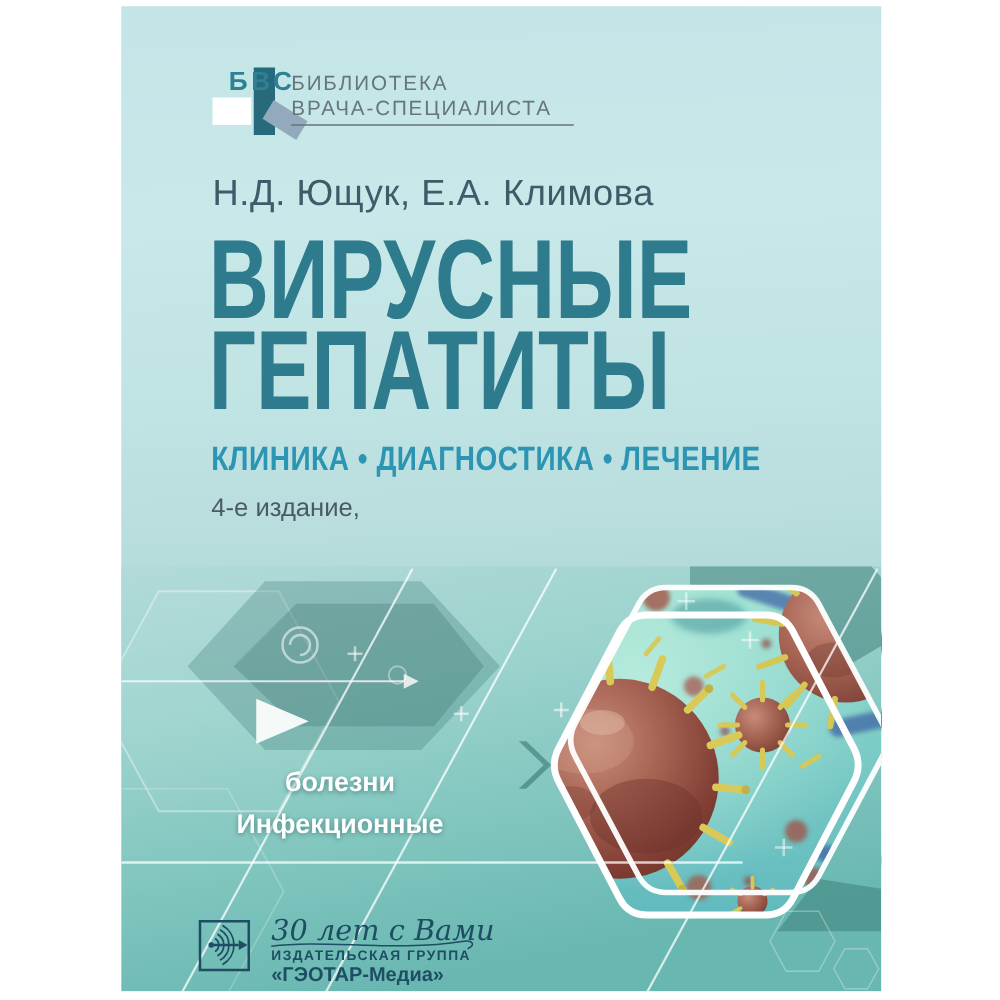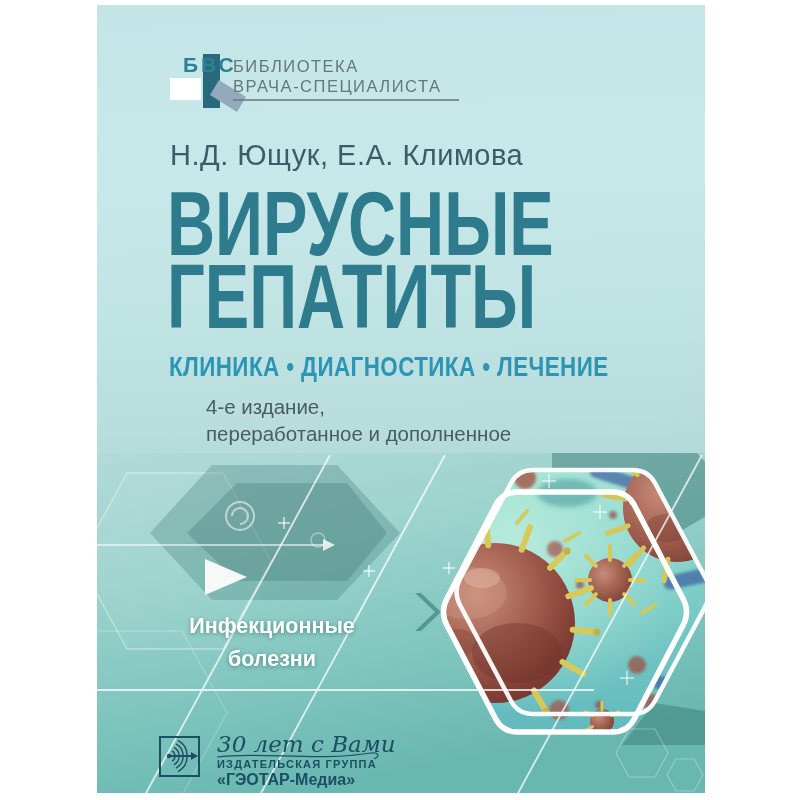--- a/index.html
+++ b/index.html
@@ -6,21 +6,21 @@
   #canvas{position:relative;width:800px;height:800px;background:#ffffff;overflow:hidden;
           font-family:"Liberation Sans",sans-serif;}
   .cover{position:absolute;left:97px;top:5px;width:608px;height:788px;overflow:hidden;
          background:linear-gradient(178deg,#c4e5e7 0%,#c8e8e9 22%,#c0e3e4 40%,#b9dedd 52%,#b2dad8 58%);}
   .abs{position:absolute;}
   .authors{left:73px;top:134px;font-size:29px;letter-spacing:.5px;color:#3d5c6a;}
   .title{left:70px;top:183px;font-size:90px;line-height:73px;font-weight:bold;color:#2d7b8c;
          transform:scaleX(.74);transform-origin:left top;white-space:nowrap;}
   .subtitle{left:72px;top:347px;font-size:27px;font-weight:bold;color:#2b95b3;
             transform:scaleX(.83);transform-origin:left top;white-space:nowrap;letter-spacing:.5px;}
-  .edition{left:72px;top:388px;font-size:20.5px;line-height:27px;color:#4a5b63;margin-left:37px;}
+  .edition{left:72px;top:388px;font-size:20.5px;line-height:27px;color:#4a5b63;}
   .series-badge{left:55px;top:605px;width:240px;text-align:center;font-size:21.5px;line-height:33px;
                 font-weight:bold;color:#ffffff;text-shadow:0 1px 4px rgba(0,60,60,.45);}
   svg text{font-family:"Liberation Sans",sans-serif;}
   svg text.script{font-family:"DejaVu Serif",serif;font-style:italic;}
 </style>
 </head>
 <body>
 
 <div id="canvas">
   <div class="cover">
@@ -41,21 +41,20 @@
 
     <div class="abs title">
       <div>ВИРУСНЫЕ</div>
       <div>ГЕПАТИТЫ</div>
     </div>
 
     <div class="abs subtitle">КЛИНИКА • ДИАГНОСТИКА • ЛЕЧЕНИЕ</div>
 
     <div class="abs edition">
       <div>4-е издание,</div>
-      <div>переработанное и дополненное</div>
     </div>
 
     <svg class="abs" style="left:0;top:448px;" width="608" height="340" viewBox="0 0 608 340">
       <defs>
         <linearGradient id="bgGrad" x1="0" y1="0" x2="0.35" y2="1">
           <stop offset="0" stop-color="#b2dad8"></stop>
           <stop offset="0.35" stop-color="#9cd3cd"></stop>
           <stop offset="0.7" stop-color="#7fc5be"></stop>
           <stop offset="1" stop-color="#69b7b1"></stop>
         </linearGradient>
@@ -240,22 +239,22 @@
         <line x1="445" y1="28" x2="459" y2="28"></line>
           <line x1="452" y1="21" x2="452" y2="35"></line>
       </g>
       <g fill="none" stroke="rgba(255,255,255,0.3)" stroke-width="1.2">
         <polygon points="519,300 532,276 558,276 571,300 558,324 532,324"></polygon>
         <polygon points="570,322 579,306 597,306 606,322 597,338 579,338"></polygon>
       </g>
     </svg>
 
     <div class="abs series-badge">
+      <div>болезни</div>
       <div>Инфекционные</div>
-      <div>болезни</div>
     </div>
 
     <svg class="abs" style="left:58px;top:723px;" width="320" height="64" viewBox="0 0 320 64">
       <g stroke="#1d4e63" fill="none">
         <rect x="5" y="9" width="39" height="39" stroke-width="2"></rect>
         <path d="M17,22.8 A6,6 0 0 1 17,33.2" stroke-width="1.4"></path>
         <path d="M19,19.3 A10,10 0 0 1 19,36.7" stroke-width="1.4"></path>
         <path d="M21,15.8 A14,14 0 0 1 21,40.2" stroke-width="1.4"></path>
         <path d="M23,12.3 A18,18 0 0 1 23,43.7" stroke-width="1.4"></path>
         <line x1="14" y1="28" x2="36" y2="28" stroke-width="2"></line>

